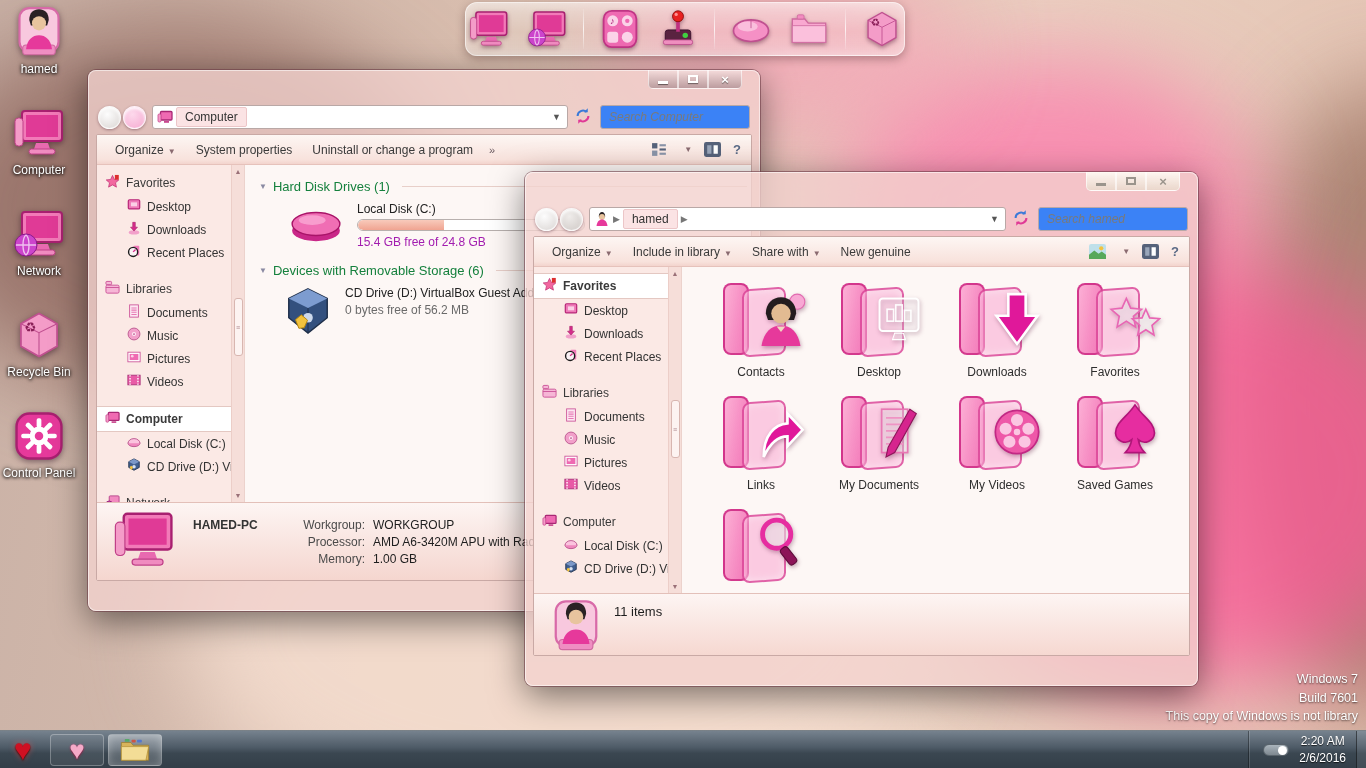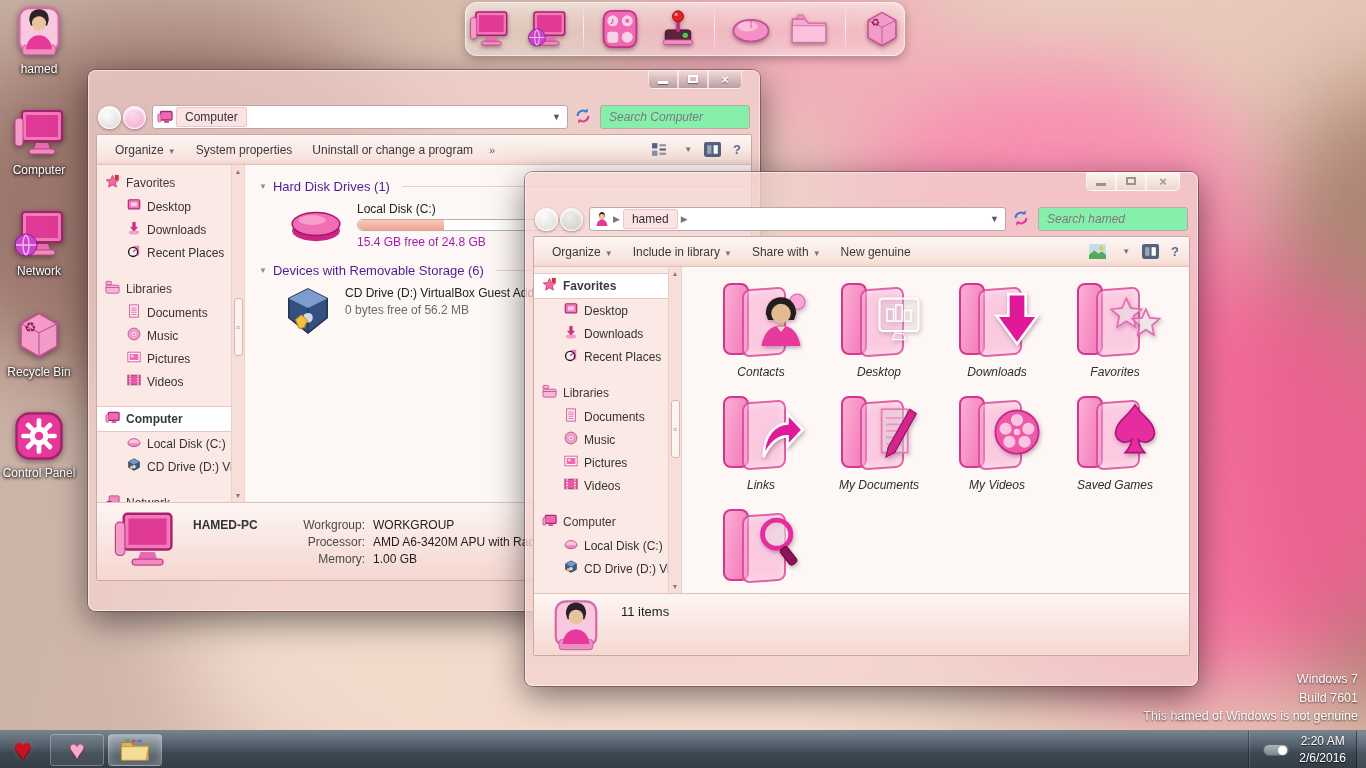--- a/index.html
+++ b/index.html
@@ -61,21 +61,21 @@
   .win2 .orb.fwd { background:radial-gradient(circle at 40% 35%, #efecea, #cfc9c6); }
   .addr-field { flex:1; height:24px; background:#fff; border:1px solid #b9a8a6; border-radius:3px;
     display:flex; align-items:center; padding:0 4px; gap:3px; overflow:hidden; }
   .addr-field .seg { background:#fbe3e4; border:1px solid #ecc6c8; border-radius:2px;
     padding:2px 8px; font-size:12px; color:#333; cursor:pointer; }
   .addr-field .crumb-ic svg { width:16px; height:16px; display:block; }
   .crumb-arrow { color:#777; font-size:9px; }
   .addr-caret { color:#555; font-size:9px; margin-left:auto; padding-right:2px; cursor:pointer; }
   .refresh-btn { width:20px; height:20px; cursor:pointer; }
   .refresh-btn svg { width:18px; height:18px; }
-  .search-box { width:150px; height:24px; background:#86efac; border:1px solid #b9a8a6; border-radius:3px;
+  .search-box { width:150px; height:24px; background:#3b82f6; border:1px solid #b9a8a6; border-radius:3px;
     font-size:12px; padding:8px 8px; color:#333; }
   .search-box::placeholder { font-style:italic; color:#7a7a7a; }
 
   .win-inner { background:#fcf4f2; border:1px solid #c9a9a5; border-radius:2px; overflow:hidden;
     display:flex; flex-direction:column; }
   .toolbar { height:30px; flex:0 0 30px; display:flex; align-items:center; padding:0 10px; gap:4px;
     background:linear-gradient(#fdf6f3,#f8e2dc 85%,#f3d4cd); border-bottom:1px solid #e6c2bb; }
   .tb-item { padding:4px 8px; font-size:12px; color:#3a3a3a; cursor:pointer; white-space:nowrap; }
   .tb-caret { font-size:8px; color:#8a6a70; margin-left:4px; }
   .tb-chev { color:#6a5a60; font-size:11px; padding:0 4px; cursor:pointer; }
@@ -98,21 +98,21 @@
   .sb-ghead svg { width:15px; height:15px; flex:0 0 15px; }
   .sb-item { display:flex; align-items:center; gap:6px; padding:3px 4px 3px 30px; color:#333; cursor:pointer; white-space:nowrap; overflow:hidden; }
   .sb-item svg { width:14px; height:14px; flex:0 0 14px; }
   .sb-sel { background:#fff; border-top:1px solid #e4c8c2; border-bottom:1px solid #e4c8c2; }
 
   .content { flex:1; background:#fdf7f5; padding:10px 4px 0 14px; overflow:hidden; position:relative; }
 
   
   .grp-head { display:flex; align-items:center; gap:6px; margin:4px 0 8px 0; }
   .grp-head .tw { color:#8a8aa2; font-size:8px; }
-  .grp-head .tt { color:#4c1d95; font-size:13px; white-space:nowrap; }
+  .grp-head .tt { color:#15803d; font-size:13px; white-space:nowrap; }
   .grp-head .rule { flex:1; height:1px; background:#e8cfc9; margin-left:6px; }
   .drive-row { display:flex; gap:12px; margin:2px 0 14px 28px; align-items:flex-start; }
   .drive-row svg.big { width:58px; height:42px; flex:0 0 58px; }
   .drive-meta { font-size:12px; color:#222; }
   .drive-name { margin-bottom:3px; }
   .pbar { width:228px; height:12px; border:1px solid #b8b0ae; border-radius:7px; background:#fff; overflow:hidden; margin-bottom:4px; }
   .pbar-fill { height:100%; background:linear-gradient(#f8cabb,#f0a491); border-radius:7px 0 0 7px; }
   .free-text { color:#a21caf; }
   .cd-row { display:flex; gap:12px; margin-left:24px; align-items:flex-start; }
   .cd-row svg.big { width:50px; height:50px; flex:0 0 50px; }
@@ -131,25 +131,25 @@
   .fcell { width:118px; height:113px; display:flex; flex-direction:column; align-items:center; cursor:pointer; }
   .pfold { position:relative; width:92px; height:82px; }
   .pf-spine { position:absolute; left:8px; top:2px; width:26px; height:72px; border-radius:8px;
     background:linear-gradient(100deg, rgba(252,168,210,.92), rgba(240,96,172,.85));
     border:2px solid rgba(205,40,130,.85); }
   .pf-front { position:absolute; left:27px; top:7px; width:44px; height:68px; border-radius:8px;
     background:rgba(250,158,205,.5); border:2px solid rgba(212,54,142,.7);
     transform:skewY(-4deg); box-shadow:inset 0 0 10px rgba(255,255,255,.5); }
   .pf-emblem { position:absolute; right:0; top:8px; width:52px; height:60px; }
   .pf-emblem svg { width:52px; height:60px; filter:drop-shadow(1px 2px 2px rgba(90,20,60,.35)); }
-  .flabel { font-size:12px; color:#2e2e2e; margin-top:2px;font-style:italic; }
+  .flabel { font-size:12px; color:#2e2e2e; margin-top:2px; }
 
   .statusbar { flex:0 0 62px; background:linear-gradient(#fdf5f3,#f6d8d1); border-top:1px solid #e3c0b9;
     position:relative; }
-  .status-txt { position:absolute; left:87px; top:10px; font-size:13px; color:#1e1e1e; }
+  .status-txt { position:absolute; left:80px; top:10px; font-size:13px; color:#1e1e1e; }
 
   
   .taskbar { position:absolute; left:0; bottom:0; width:1366px; height:38px; z-index:10;
     background:linear-gradient(#76828e,#4d5a66 45%,#3b4751 60%,#333e48);
     border-top:1px solid rgba(255,255,255,.35); display:flex; align-items:center; }
   .tb-start { width:46px; height:38px; display:flex; align-items:center; justify-content:center; cursor:pointer; }
   .heart { font-size:30px; line-height:1; }
   .heart.red { color:#cf1022; text-shadow:0 1px 2px #400, 0 0 6px rgba(255,80,80,.6); }
   .heart.pink { color:#f5aac8; text-shadow:0 1px 2px #713, 0 0 2px #d06a9a; font-size:26px; }
   .task-btn { width:54px; height:32px; margin-left:4px; border:1px solid rgba(255,255,255,.28); border-radius:4px;
@@ -308,21 +308,21 @@
           <circle cx="22" cy="22" r="8" fill="#fff"></circle>
           <circle cx="22" cy="22" r="3.6" fill="#e6399b"></circle>
         </svg></div>
       <div class="lbl">Control Panel</div>
     </div>
   </div>
 
 <div class="watermark">
   <div>Windows 7</div>
   <div>Build 7601</div>
-  <div>This hamed of Windows is not genuine</div>
+  <div>This copy of Windows is not library</div>
 </div>
 
 <div class="win w1">
   <div class="caption">
     <div class="cap-btns">
       <div class="cap-btn">
           <div class="g-min"></div>
         </div>
       <div class="cap-btn">
           <div class="g-max"></div>

